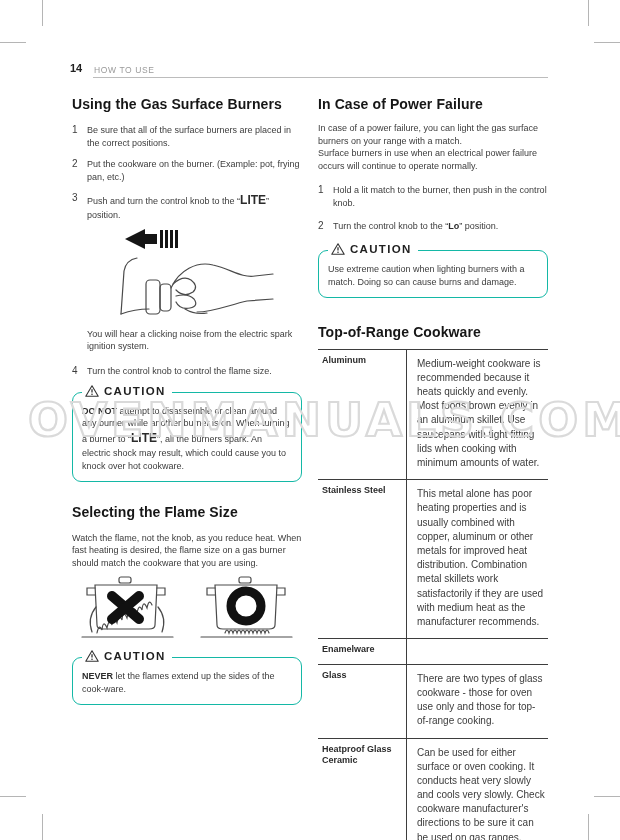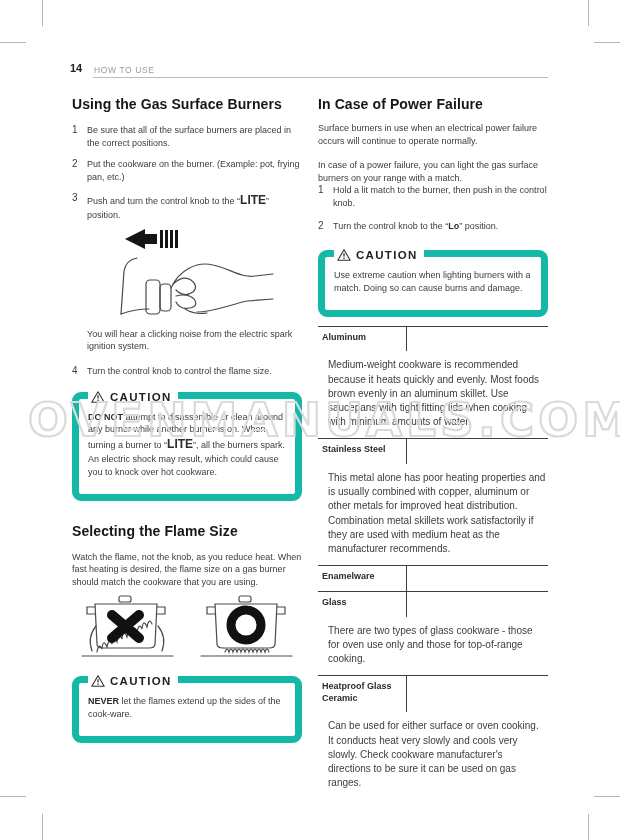--- a/index.html
+++ b/index.html
@@ -18,32 +18,32 @@
   .col-left { left:72px; }
   .col-right { left:318px; }
   .h1 { font-size:14px; font-weight:bold; color:#161616; letter-spacing:0.1px; margin:0 0 12px 0; }
   .body-text { font-size:9px; line-height:1.4; color:#3c3c3c; margin:0; }
   .step { display:flex; margin:0 0 9px 0; }
   .step-num { flex:none; width:15px; font-size:10px; color:#3c3c3c; }
   .step-text { flex:1; font-size:9px; line-height:1.4; color:#3c3c3c; }
   .bold { font-weight:bold; color:#2b2b2b; }
   .smallcaps-bold { font-weight:bold; font-size:12px; color:#2b2b2b;margin-top:7px; }
   
-  .caution { position:relative; border:7px solid #14b8a6; border-radius:9px; padding:12px 9px 15px 9px; margin-top:12px; background:transparent; }
+  .caution { position:relative; border:1px solid #14b8a6; border-radius:9px; padding:12px 9px 8px 9px; margin-top:12px; background:transparent; }
   .caution-title { position:absolute; top:-8px; left:9px; background:#fff; padding:0 6px 0 3px; display:flex; align-items:center; gap:5px; }
   .caution-word { font-size:11.5px; font-weight:bold; letter-spacing:1.3px; color:#1f1f1f; }
   .caution-text { font-size:9px; line-height:1.42; color:#3c3c3c; }
   
   .illus { display:flex; justify-content:center; }
   .illus-knob { margin:2px 0 8px 0; }
   .illus-pots { margin:4px 0 10px 0; }
   .note { margin:0 0 12px 15px; }
   
   .cw-table { border-top:1px solid #3d3d3d; margin-top:9px; }
-  .cw-row { display:flex; border-bottom:1px solid #3d3d3d;flex-direction:column; }
+  .cw-row { display:flex; border-bottom:1px solid #3d3d3d; }
   .cw-row:last-child { border-bottom:none; }
   .cw-label { flex:none; width:80px; border-right:1px solid #3d3d3d; padding:5px 4px 8px 4px; font-size:9px; font-weight:bold; color:#2b2b2b; line-height:1.3; }
   .cw-desc { flex:1; padding:7px 2px 9px 10px; font-size:10px; line-height:1.42; color:#3c3c3c; }
   
   .watermark {
     position:absolute; left:28px; top:392px; width:564px; text-align:center; z-index:40;
     font-family:"DejaVu Sans", sans-serif; font-size:47px; font-weight:bold; letter-spacing:4px;
     color:transparent; -webkit-text-stroke:2.2px #dadada; pointer-events:none; white-space:nowrap;
   }
   .mt22 { margin-top:22px; }
@@ -168,22 +168,22 @@
           <circle cx="7" cy="9.3" r="0.8" fill="#333"></circle>
         </svg>
         <span class="caution-word">CAUTION</span>
       </div>
       <div class="caution-text"><span class="bold">NEVER</span><span> let the flames extend up the sides of the cook-ware.</span></div>
     </div>
   </div>
 
   <div class="col col-right">
     <h2 class="h1" style="margin-bottom:10px;">In Case of Power Failure</h2>
+    <p class="body-text mb0">In case of a power failure, you can light the gas surface burners on your range with a match.</p>
     <p class="body-text" style="margin-bottom:12px;">Surface burners in use when an electrical power failure occurs will continue to operate normally.</p>
-    <p class="body-text mb0">In case of a power failure, you can light the gas surface burners on your range with a match.</p>
 
     <div class="step" style="margin-bottom:10px;">
       <span class="step-num">1</span>
       <span class="step-text">Hold a lit match to the burner, then push in the control knob.</span>
     </div>
     <div class="step" style="margin-bottom:18px;">
       <span class="step-num">2</span>
       <span class="step-text"><span>Turn the control knob to the “</span><span class="bold">Lo</span><span>” position.</span></span>
     </div>
 
@@ -192,20 +192,21 @@
         <svg width="14" height="12" viewBox="0 0 14 12">
           <path d="M7 0.8 L13.2 11.2 L0.8 11.2 Z" fill="none" stroke="#333" stroke-width="1.1" stroke-linejoin="round"></path>
           <line x1="7" y1="4.3" x2="7" y2="7.4" stroke="#333" stroke-width="1.3"></line>
           <circle cx="7" cy="9.3" r="0.8" fill="#333"></circle>
         </svg>
         <span class="caution-word">CAUTION</span>
       </div>
       <div class="caution-text">Use extreme caution when lighting burners with a match. Doing so can cause burns and damage.</div>
     </div>
 
+    <h2 class="h1 mt26" style="margin-bottom:0;">Top-of-Range Cookware</h2>
 
     <div class="cw-table">
       <div class="cw-row">
         <div class="cw-label">Aluminum</div>
         <div class="cw-desc">Medium-weight cookware is recommended because it heats quickly and evenly. Most foods brown evenly in an aluminum skillet. Use saucepans with tight fitting lids when cooking with minimum amounts of water.</div>
       </div>
       <div class="cw-row">
         <div class="cw-label">Stainless Steel</div>
         <div class="cw-desc">This metal alone has poor heating properties and is usually combined with copper, aluminum or other metals for improved heat distribution. Combination metal skillets work satisfactorily if they are used with medium heat as the manufacturer recommends.</div>
       </div>

